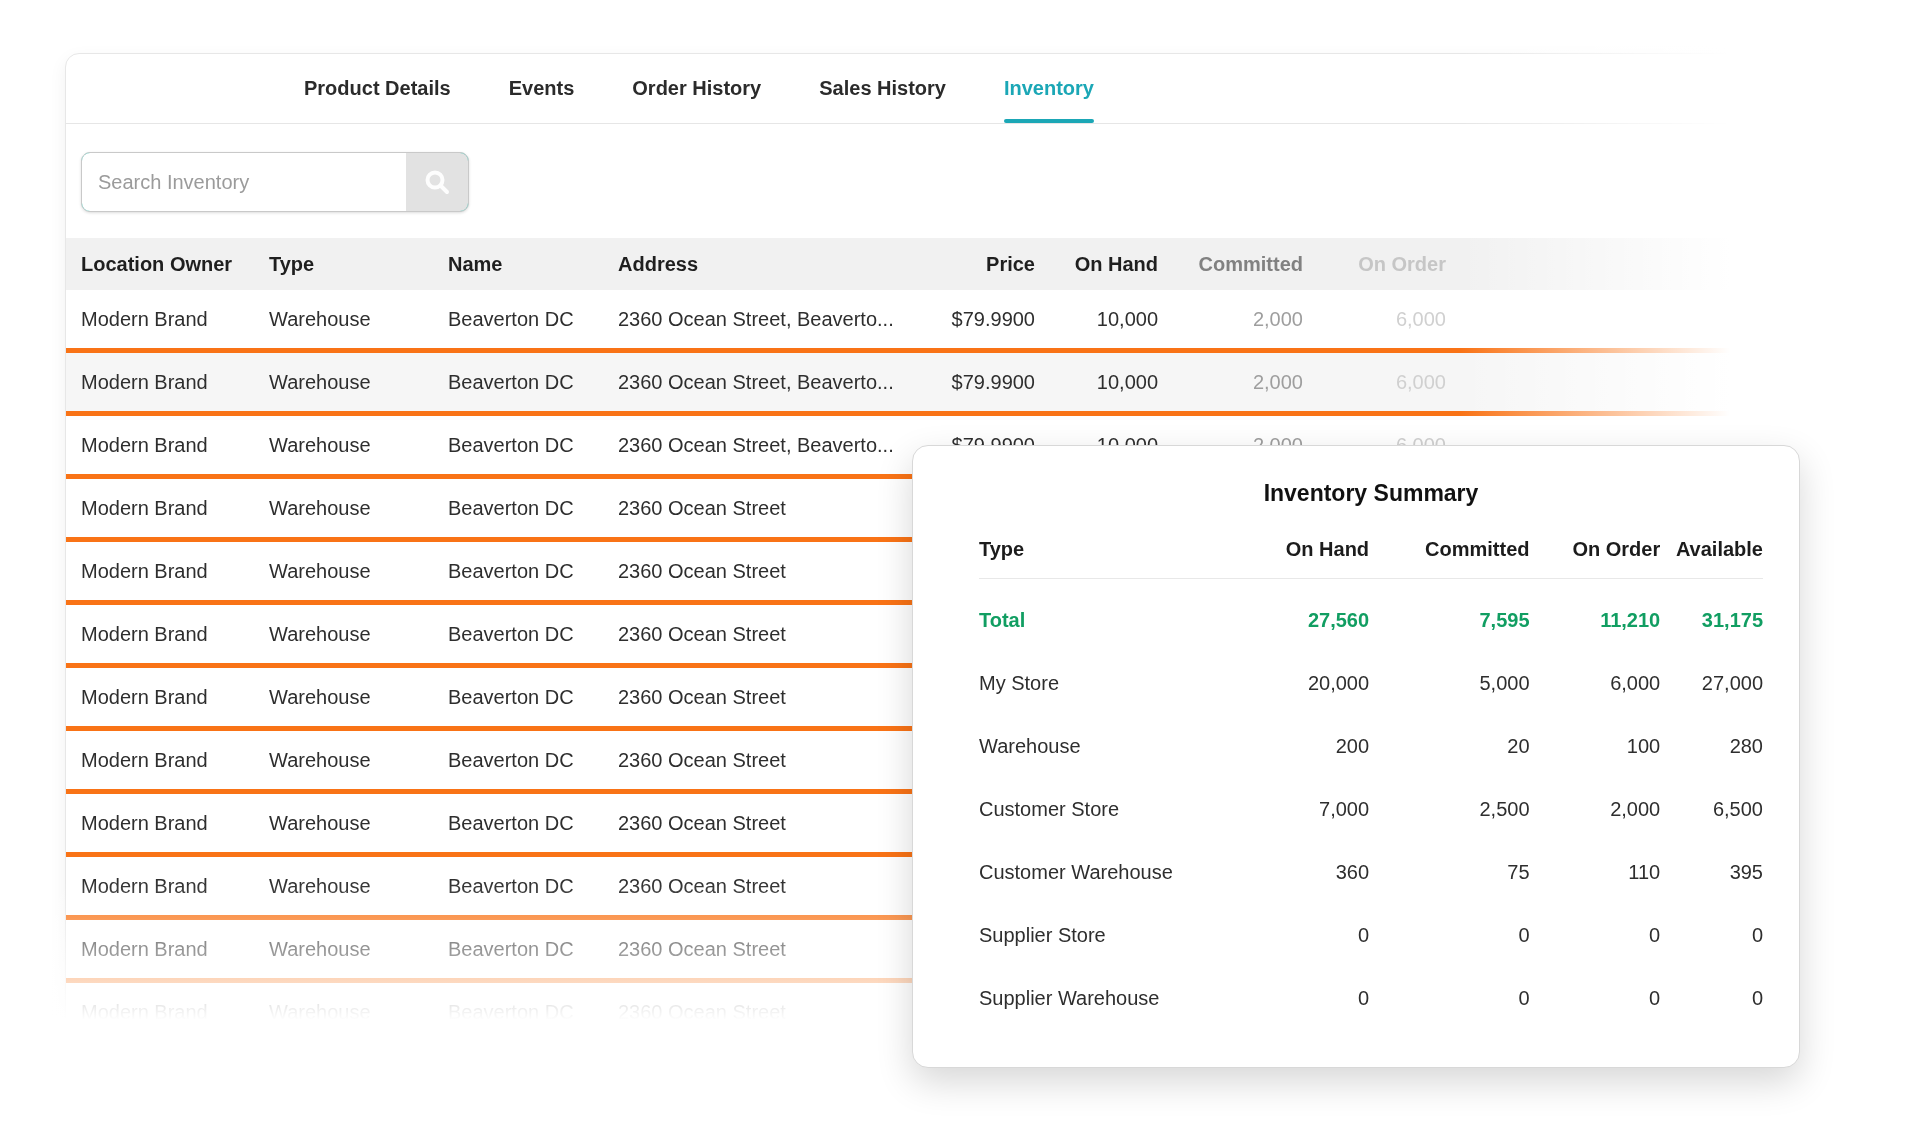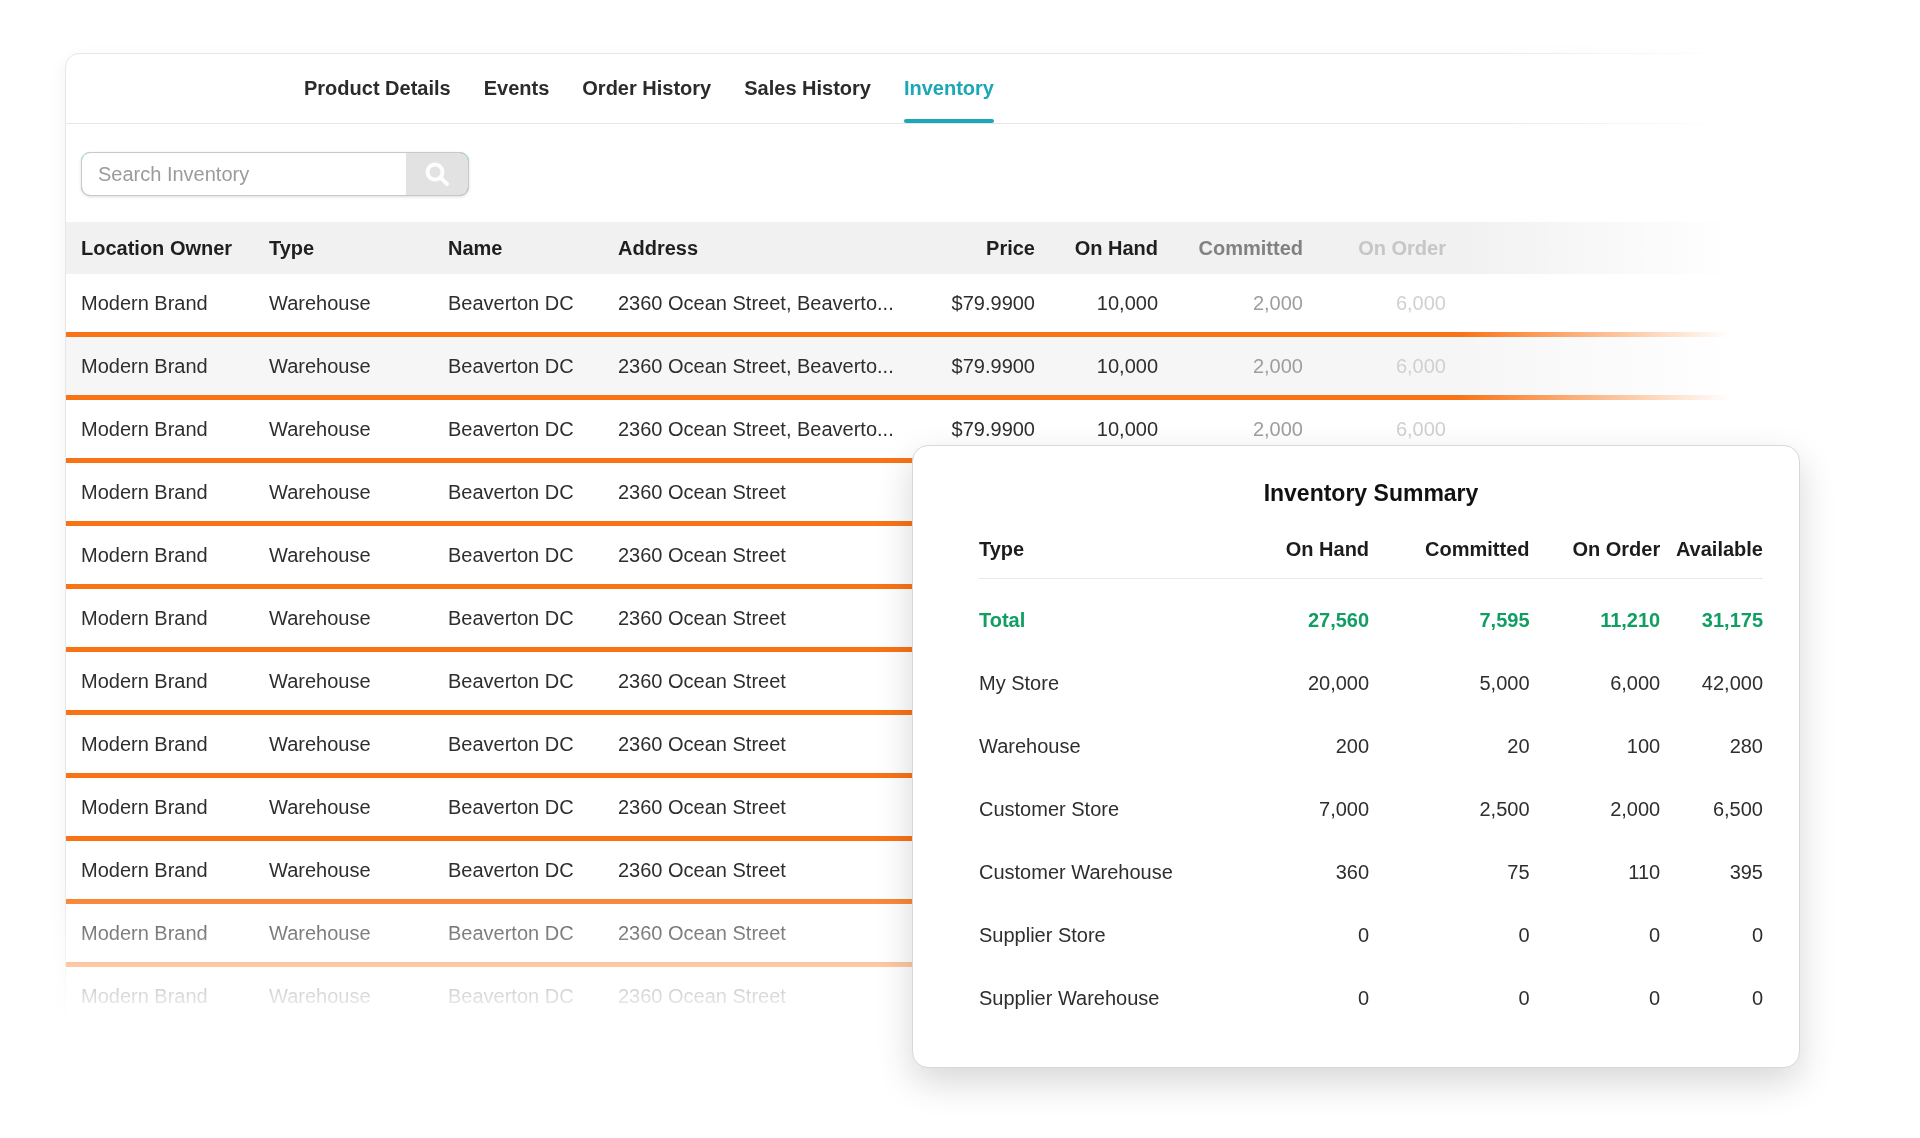--- a/index.html
+++ b/index.html
@@ -13,36 +13,36 @@
   .card {
     position:absolute; left:65px; top:53px; width:1680px; height:980px;
     background:#fff; border:1px solid #e7e7e7; border-radius:14px;
     box-shadow:0 6px 18px rgba(0,0,0,.06);
     z-index:1; overflow:hidden;
   }
 
   
   .tabs {
     height:70px; display:flex; align-items:stretch;
-    padding-left:238px; gap:33px; border-bottom:1px solid #e6e6e6;
+    padding-left:238px; gap:58px; border-bottom:1px solid #e6e6e6;
   }
   .tab {
     position:relative; display:flex; align-items:center;
     font-size:20px; font-weight:700; color:#2b2b2b; cursor:pointer; white-space:nowrap;
   }
   .tab.active { color:#1BA7B6; }
   .tab.active::after {
     content:""; position:absolute; left:0; right:0; bottom:0; height:4px;
     background:#1BA7B6; border-radius:2px;
   }
 
   
   .search-row { padding:28px 0 0 15px; }
   .search-box {
-    display:flex; width:388px; height:44px; background:#14b8a6;
+    display:flex; width:388px; height:60px; background:#14b8a6;
     border:1px solid #c9c9c9; border-radius:9px; overflow:hidden;
     box-shadow:0 1px 3px rgba(0,0,0,.14);
   }
   .search-box input {
     flex:1; border:none; outline:none; padding:0 16px;
     font-size:20px; color:#333; font-family:"Liberation Sans", sans-serif;
   }
   .search-box input::placeholder { color:#9b9b9b; }
   .search-btn {
     width:62px; border:none; background:#e2e2e2; cursor:pointer;
@@ -323,21 +323,21 @@
             <div class="s-committed">7,595</div>
             <div class="s-onorder">11,210</div>
             <div class="s-available">31,175</div>
           </div>
 
           <div class="s-row">
             <div class="s-type">My Store</div>
             <div class="s-onhand">20,000</div>
             <div class="s-committed">5,000</div>
             <div class="s-onorder">6,000</div>
-            <div class="s-available">42,000</div>
+            <div class="s-available">27,000</div>
           </div>
 
           <div class="s-row">
             <div class="s-type">Warehouse</div>
             <div class="s-onhand">200</div>
             <div class="s-committed">20</div>
             <div class="s-onorder">100</div>
             <div class="s-available">280</div>
           </div>
 

